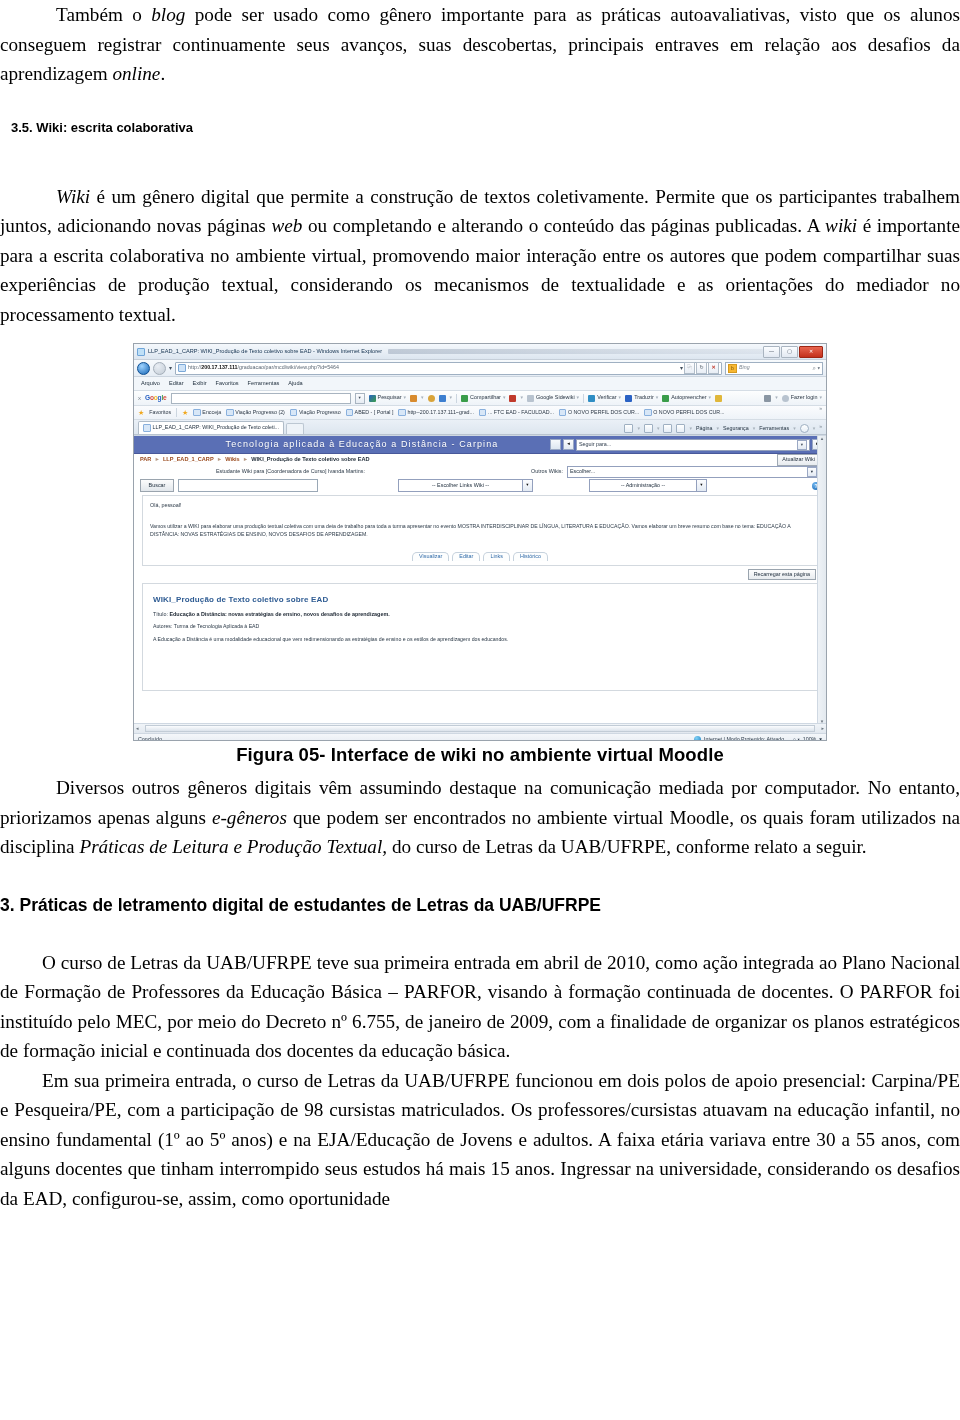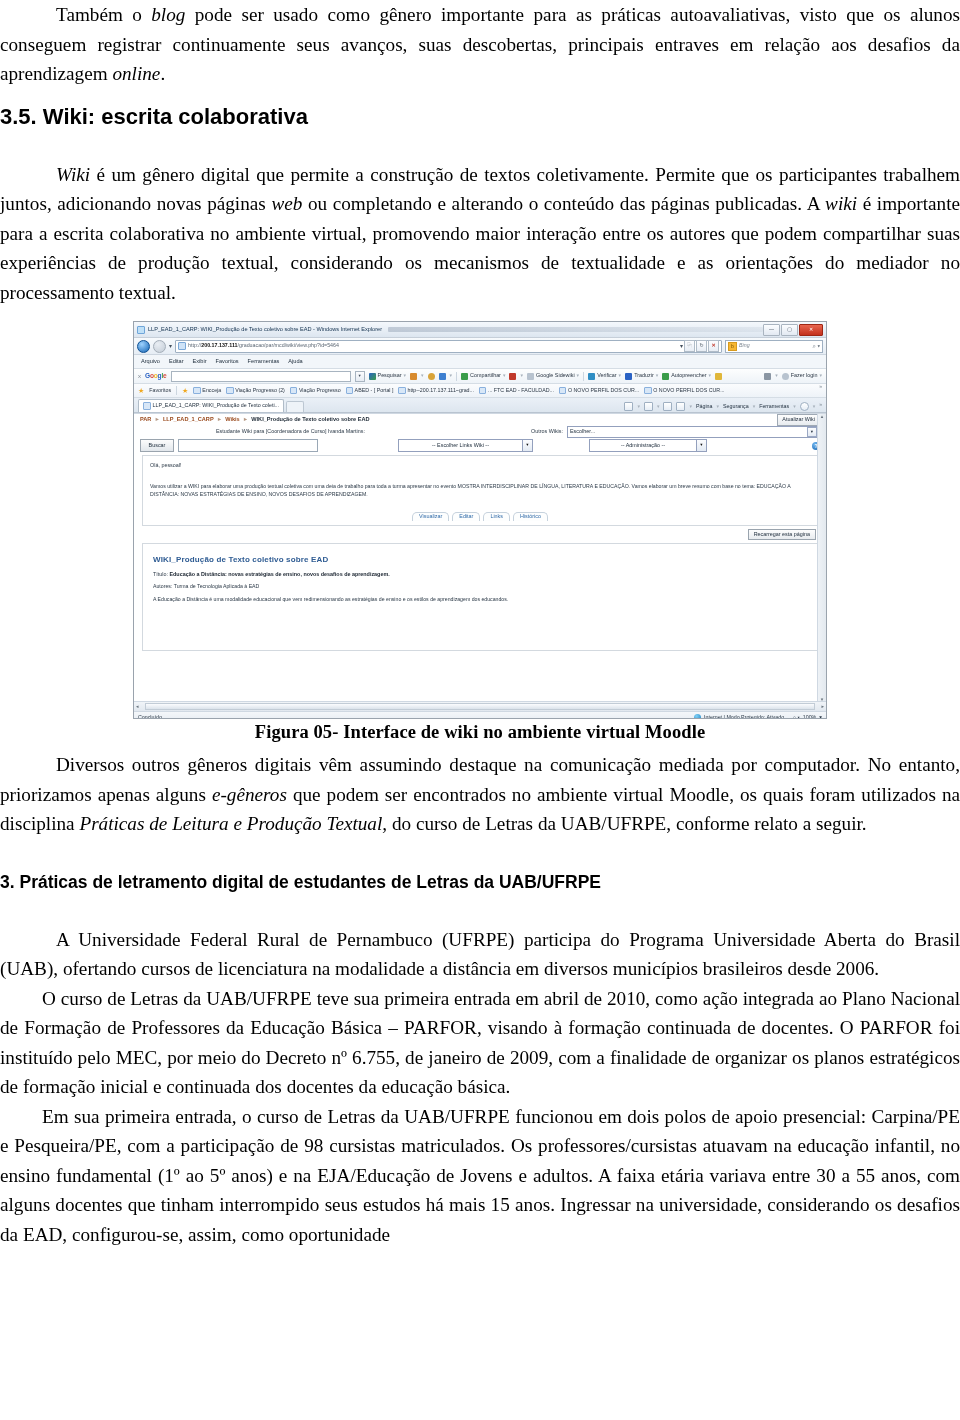--- a/index.html
+++ b/index.html
@@ -15,23 +15,23 @@
     font-size:19.2px;
     line-height:29.5px;
     text-align:justify;
     margin:0;
   }
   .indent{text-indent:56px;}
   .indent-sm{text-indent:42px;}
   i, .it{font-style:italic;}
   h3.sec{
     font-family:"Liberation Sans", sans-serif;
-    font-size:22px;
+    font-size:13px;
     font-weight:bold;
-    margin:0;
+    margin:11px;
     line-height:28px;
   }
   h2.sec-main{
     font-family:"Liberation Sans", sans-serif;
     font-size:17.5px;
     font-weight:bold;
     margin:0;
     line-height:28px;
   }
   .blank{height:29px;}
@@ -51,21 +51,21 @@
     background:#eef2f7;
     box-sizing:border-box;
     font-family:"Liberation Sans", sans-serif;
     font-size:5.4px;
     color:#111;
     position:relative;
     overflow:hidden;
     line-height:1.05;
   }
   .fig-cap{
-    font-family:Liberation Serif, serif;
+    font-family:Liberation Sans, sans-serif;
     font-weight:bold;
     font-size:18.5px;
     margin-top:3px;
     letter-spacing:0.1px;
   }
 
   
   .ie-titlebar{
     height:15px;
     background:linear-gradient(#f4f8fc,#dde6f0);
@@ -437,20 +437,32 @@
           <span>Ferramentas</span>
             <span class="gsep">▾</span>
           <span class="cmdicon" style="border-radius:50%;"></span>
             <span class="gsep">▾</span>
           <span class="chev">»</span>
         </span>
       </div>
 
       <div class="moodle">
 
+        <div class="moodle-topbar">
+          <span class="moodle-title">Tecnologia aplicada à Educação a Distância - Carpina</span>
+          <span class="jump-wrap">
+            <span class="jump-ico"></span>
+            <span class="jumpgo">◄</span>
+            <span class="jumpbox">
+              <span>Seguir para...</span>
+              <span class="jumpcaret">▾</span>
+            </span>
+            <span class="jumpgo">►</span>
+          </span>
+        </div>
 
         <div class="breadcrumb">
           <span class="bc-link">PAR</span>
           <span class="bc-sep">►</span>
           <span class="bc-link">LLP_EAD_1_CARP</span>
           <span class="bc-sep">►</span>
           <span class="bc-link">Wikis</span>
           <span class="bc-sep">►</span>
           <span class="bc-cur">WIKI_Produção de Texto coletivo sobre EAD</span>
           <span class="bc-btn">Atualizar Wiki</span>
@@ -535,23 +547,20 @@
   <p class="body-text indent" style="margin-top:7px;">
     <span>Diversos outros gêneros digitais vêm assumindo destaque na comunicação mediada por computador. No entanto, priorizamos apenas alguns </span><i>e-gêneros</i><span> que podem ser encontrados no ambiente virtual Moodle, os quais foram utilizados na disciplina </span><i>Práticas de Leitura e Produção Textual,</i><span> do curso de Letras da UAB/UFRPE, conforme relato a seguir.</span>
   </p>
 
   <div class="blank"></div>
 
   <h2 class="sec-main">3. Práticas de letramento digital de estudantes de Letras da UAB/UFRPE</h2>
 
   <div class="blank"></div>
 
-  <p class="body-text indent">
-    <span>A Universidade Federal Rural de Pernambuco (UFRPE) participa do Programa Universidade Aberta do Brasil (UAB), ofertando cursos de licenciatura na modalidade a distância em diversos municípios brasileiros desde 2006.</span>
-  </p>
 
   <p class="body-text indent-sm">
     <span>O curso de Letras da UAB/UFRPE teve sua primeira entrada em abril de 2010, como ação integrada ao Plano Nacional de Formação de Professores da Educação Básica – PARFOR, visando à formação continuada de docentes. O PARFOR foi instituído pelo MEC, por meio do Decreto nº 6.755, de janeiro de 2009, com a finalidade de organizar os planos estratégicos de formação inicial e continuada dos docentes da educação básica.</span>
   </p>
 
   <p class="body-text indent-sm">
     <span>Em sua primeira entrada, o curso de Letras da UAB/UFRPE funcionou em dois polos de apoio presencial: Carpina/PE e Pesqueira/PE, com a participação de 98 cursistas matriculados. Os professores/cursistas atuavam na educação infantil, no ensino fundamental (1º ao 5º anos) e na EJA/Educação de Jovens e adultos. A faixa etária variava entre 30 a 55 anos, com alguns docentes que tinham interrompido seus estudos há mais 15 anos. Ingressar na universidade, considerando os desafios da EAD, configurou-se, assim, como oportunidade</span>
   </p>
 
 </div>

